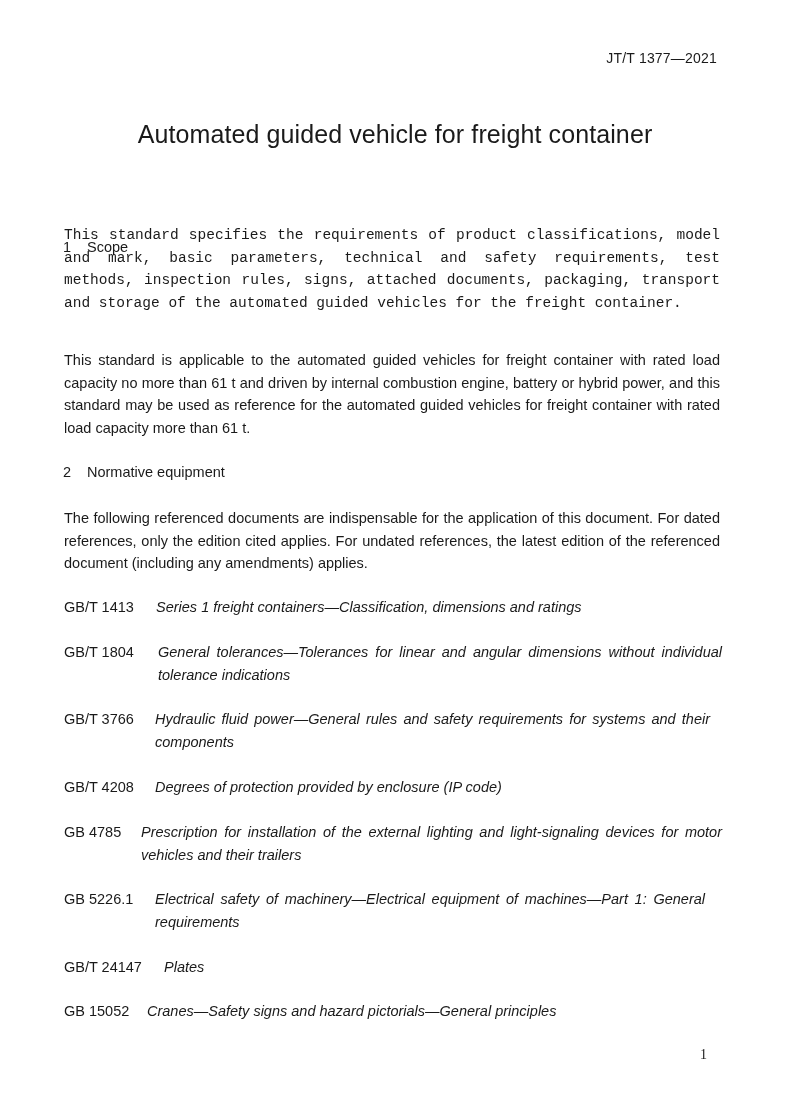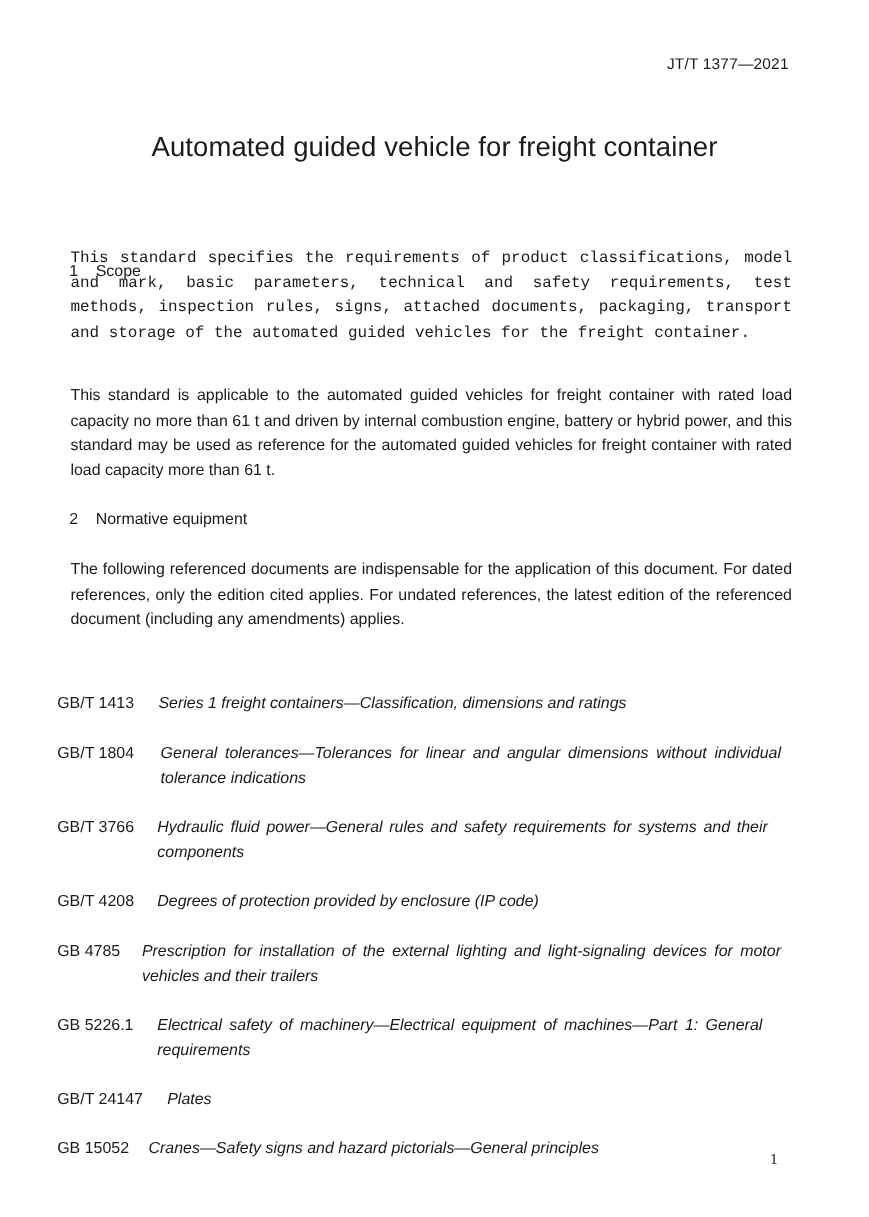--- a/index.html
+++ b/index.html
@@ -5,21 +5,21 @@
   html, body { margin: 0; padding: 0; background: #ffffff; }
   body {
     width: 790px; height: 1106px; position: relative; overflow: hidden;
     font-family: "Liberation Sans", sans-serif; color: #1a1a1a;
   }
   .std-code { position: absolute; right: 73px; top: 50px; font-size: 14px; letter-spacing: 0.2px; }
   .doc-title { position: absolute; left: 0; right: 0; top: 120px; text-align: center; font-size: 25px; font-weight: normal; margin: 0; letter-spacing: 0.1px; }
   .heading { position: absolute; left: 63px; font-size: 14.5px; }
   .heading .num { display: inline-block; width: 24px; }
   .para { position: absolute; left: 64px; width: 656px; font-size: 14.5px; line-height: 22.5px; text-align: justify; margin: 0; }
-  .ref { position: absolute; left: 52px; width: 658px; font-size: 14.5px; line-height: 23px; margin-top: 33px; }
+  .ref { position: absolute; left: 64px; width: 658px; font-size: 14.5px; line-height: 23px; }
   .ref .code { position: absolute; left: 0; top: 0; white-space: nowrap; }
   .ref .title { display: block; font-style: italic; text-align: justify; }
   .page-num { position: absolute; left: 700px; top: 1047px; font-family: "Liberation Serif", serif; font-size: 14px; }
 </style>
 </head>
 <body>
 
 <div class="std-code">JT/T 1377—2021</div>
 
 <h1 class="doc-title">Automated guided vehicle for freight container</h1>

